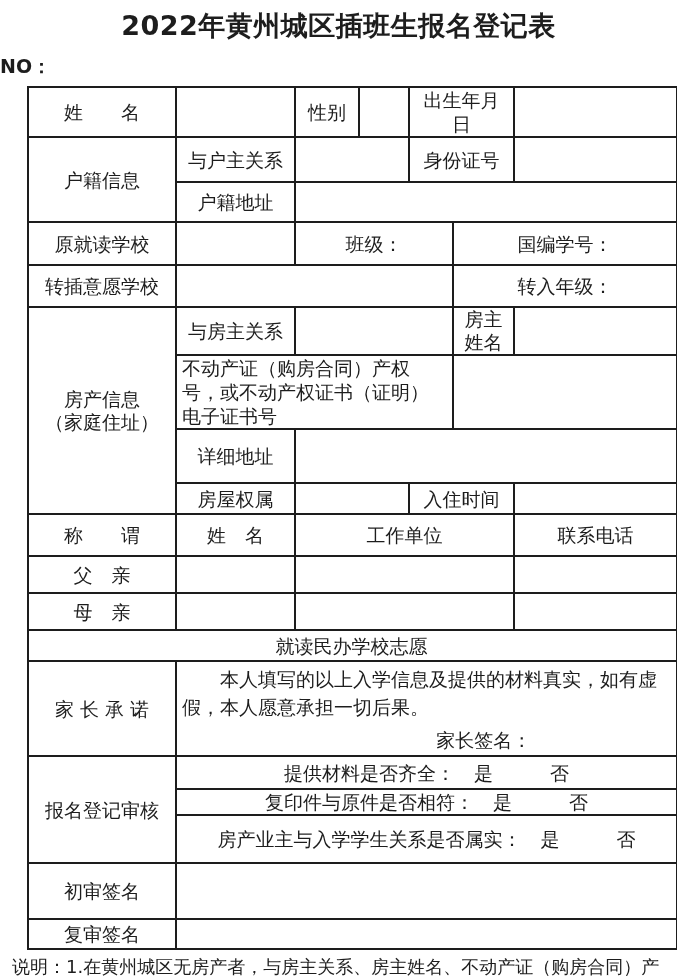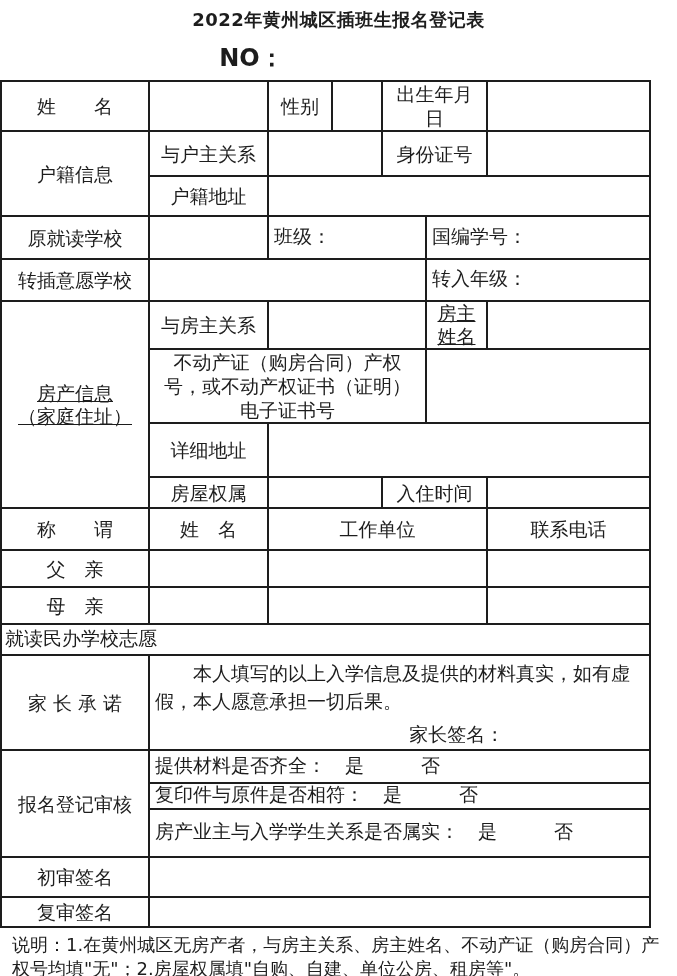--- a/index.html
+++ b/index.html
@@ -9,55 +9,54 @@
     background: #ffffff;
     color: #1d1d1d;
     font-family: "DejaVu Sans", "Liberation Sans", sans-serif;
     overflow: hidden;
   }
   .page { width: 677px; height: 976px; position: relative; }
 
   .doc-title {
     margin: 8px 0 0 0;
     text-align: center;
-    font-size: 18px;
+    font-size: 27px;
     font-weight: bold;
     letter-spacing: 0.5px;
   }
   .no-line {
     margin: 10px 12px 6px 0;
-    text-align: center;
+    text-align: left;
     padding-right: 162px;
-    font-size: 24px;
+    font-size: 19px;
     font-weight: 600;
   }
 
   table.form {
     border-collapse: collapse;
     table-layout: fixed;
     width: 649px;
-    margin-left: 0;
+    margin-left: 27px;
   }
   table.form td {
     border: 2px solid #1d1d1d;
     font-size: 19px;
     padding: 0 5px;
     overflow: hidden;
     vertical-align: middle;
     line-height: 24px;
   }
   td.c { text-align: center; }
-  td.l { text-align: left; font-family: Liberation Mono, monospace; }
+  td.l { text-align: center; }
 
   td.deed-cell {
-    text-align: center;
     line-height: 23px;
     padding: 2px 6px;
   }
-  .two-line span { display: block; line-height: 23px; text-decoration: underline; }
+  .two-line span { display: block; line-height: 23px; }
 
   td.pledge-cell { padding: 6px 10px 10px 10px; vertical-align: top; }
   .pledge-text {
     margin: 0;
     text-indent: 2em;
     line-height: 28px;
   }
   .pledge-sign { margin-top: 6px; margin-left: 52%; line-height: 26px; }
 
   td.review-item { padding-left: 8px; }
@@ -193,21 +192,21 @@
       <td class="c" rowspan="3">报名登记审核</td>
       <td class="l review-item" colspan="6">提供材料是否齐全：　是　　　否</td>
     </tr>
     <tr style="height:22px">
       <td class="l review-item" colspan="6">复印件与原件是否相符：　是　　　否</td>
     </tr>
     <tr style="height:48px">
       <td class="l review-item" colspan="6">房产业主与入学学生关系是否属实：　是　　　否</td>
     </tr>
 
-    <tr style="height:40px">
+    <tr style="height:56px">
       <td class="c">初审签名</td>
       <td colspan="6"></td>
     </tr>
 
     <tr style="height:30px">
       <td class="c">复审签名</td>
       <td colspan="6"></td>
     </tr>
   </tbody>
     </table>

